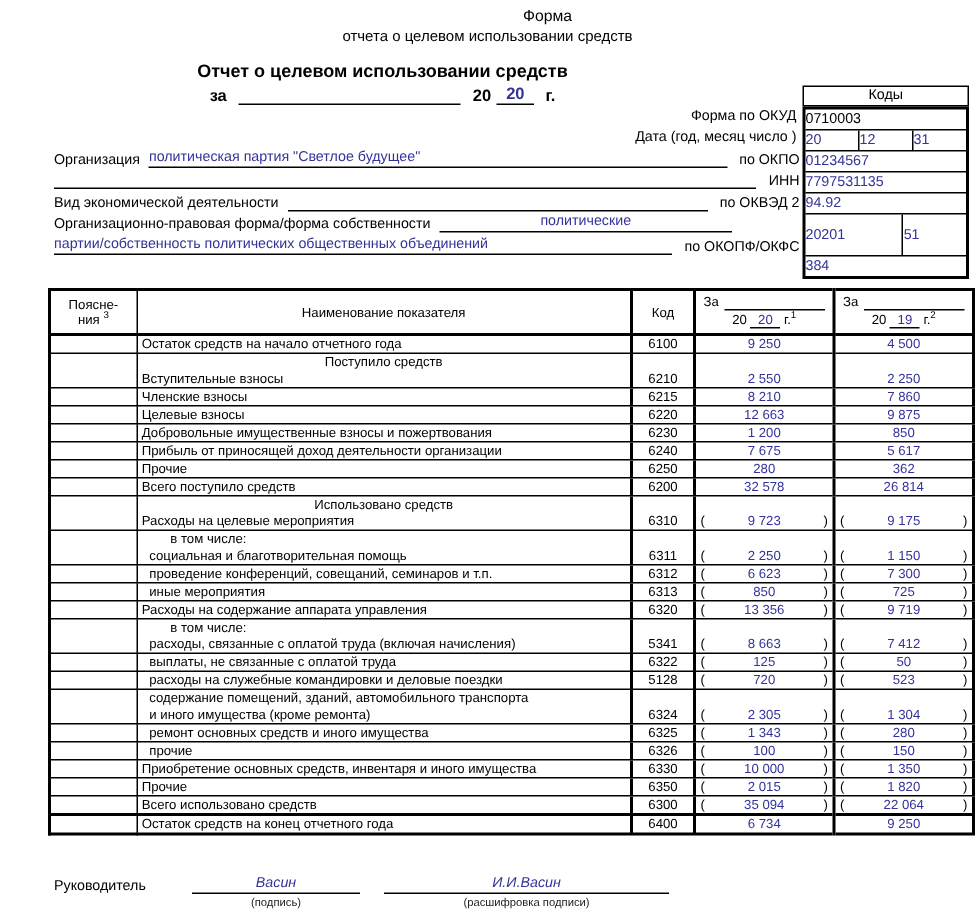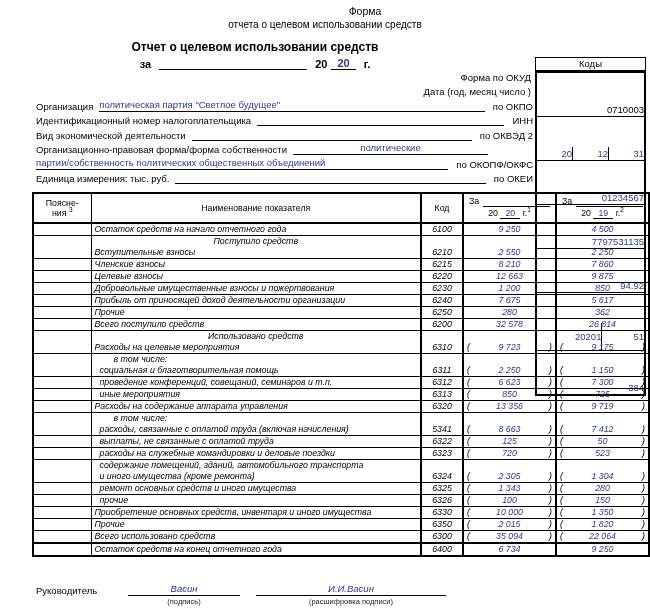--- a/index.html
+++ b/index.html
@@ -20,21 +20,21 @@
   .period-blank{width:148px;border-bottom:1px solid #000;height:12px;margin:0 8px;}
   .period-year{color:var(--ib);border-bottom:1px solid #000;padding:0 6px;margin:0 4px;}
   .period-suffix{margin-left:4px;}
 
   
   .codes-labels{position:absolute;top:71px;right:119px;text-align:right;font-size:9.5px;}
   .codes-labels div{height:13.5px;line-height:13.5px;}
   .codes-panel{position:absolute;top:57px;left:535px;width:111px;font-size:9.5px;}
   .codes-head{border:1px solid #000;height:12px;line-height:12px;text-align:center;}
   .codes-box{border:2px solid #000;}
-  .crow{height:13px;line-height:13px;display:flex;border-bottom:1px solid #000;text-align:right;margin-top:30px;}
+  .crow{height:13px;line-height:13px;display:flex;border-bottom:1px solid #000;text-align:left;}
   .crow:last-child{border-bottom:none;}
   .crow .cell{flex:1;}
   .crow .cell + .cell{border-left:1px solid #000;}
   .crow.tall{height:27px;line-height:27px;}
   .cval{color:var(--ib);}
 
   
   .org-info{position:absolute;top:97px;left:36px;width:497px;}
   .irow{display:flex;align-items:flex-end;height:14.5px;}
   .ilabel{white-space:nowrap;padding-right:6px;}
@@ -50,21 +50,21 @@
   thead th{border-bottom:2px solid #000;font-weight:normal;vertical-align:middle;margin-top:30px;}
   .c-cd{border-left:2px solid #000;border-right:2px solid #000;}
   .c-v{border-left:2px solid #000;border-right:2px solid #000;}
   thead .c-ex{text-align:center;line-height:10px;}
   thead .c-nm{text-align:center;}
   thead .c-cd{text-align:center;}
   .za-row{display:flex;align-items:flex-end;padding:2px 5px 0 5px;}
   .za-blank{flex:1;border-bottom:1px solid #000;height:10px;margin-left:4px;}
   .yr-row{text-align:center;padding:1px 0 3px 0;}
   .yr-fill{color:var(--ib);border-bottom:1px solid #000;padding:0 5px;}
-  tbody tr{height:11px;font-style:italic;}
+  tbody tr{height:11px;}
   tbody tr.tall{height:22px;}
   tbody tr.strong-top td{border-top:2px solid #000;}
   td.c-cd{text-align:center;}
   .sec{text-align:center;}
   .pre{padding-left:22px;}
   .lbl{padding-left:3px;}
   .lbl.ind{padding-left:8px;}
   .cellflex{display:flex;align-items:flex-end;padding:0 3px;}
   .cellflex .num{flex:1;text-align:center;color:var(--ib);}
   .paren-ch{color:#000;}
@@ -131,42 +131,36 @@
   </div>
 </div>
 
 <div class="org-info">
   <div class="irow">
     <span class="ilabel">Организация</span>
     <span class="ifill left">политическая партия "Светлое будущее"</span>
     <span class="irlabel">по ОКПО</span>
   </div>
   <div class="irow">
-    <span class="ilabel">Идентификационный номер налогоплательщика</span>
     <span class="ifill"></span>
     <span class="irlabel">ИНН</span>
   </div>
   <div class="irow">
     <span class="ilabel">Вид экономической деятельности</span>
     <span class="ifill"></span>
     <span class="irlabel">по ОКВЭД 2</span>
   </div>
   <div class="irow">
     <span class="ilabel">Организационно-правовая форма/форма собственности</span>
     <span class="ifill">политические</span>
     <span class="ispacer"></span>
   </div>
   <div class="irow">
     <span class="ifill left">партии/собственность политических общественных объединений</span>
     <span class="irlabel">по ОКОПФ/ОКФС</span>
-  </div>
-  <div class="irow">
-    <span class="ilabel">Единица измерения: тыс. руб.</span>
-    <span class="ifill"></span>
-    <span class="irlabel">по ОКЕИ</span>
   </div>
 </div>
 
 <div class="tbl-wrap">
   <table>
     <colgroup>
       <col style="width:58px">
         <col style="width:330px">
         <col style="width:42px">
         <col style="width:93px">
@@ -482,21 +476,21 @@
               <span class="num">50</span>
               <span class="paren-ch">)</span>
             </div>
           </td>
         </tr>
         <tr>
           <td class="c-ex"></td>
           <td class="c-nm">
             <div class="lbl ind">расходы на служебные командировки и деловые поездки</div>
           </td>
-          <td class="c-cd">6323</td>
+          <td class="c-cd">5128</td>
           <td class="c-v">
             <div class="cellflex">
               <span class="paren-ch">(</span>
               <span class="num">720</span>
               <span class="paren-ch">)</span>
             </div>
           </td>
           <td class="c-v">
             <div class="cellflex">
               <span class="paren-ch">(</span>

